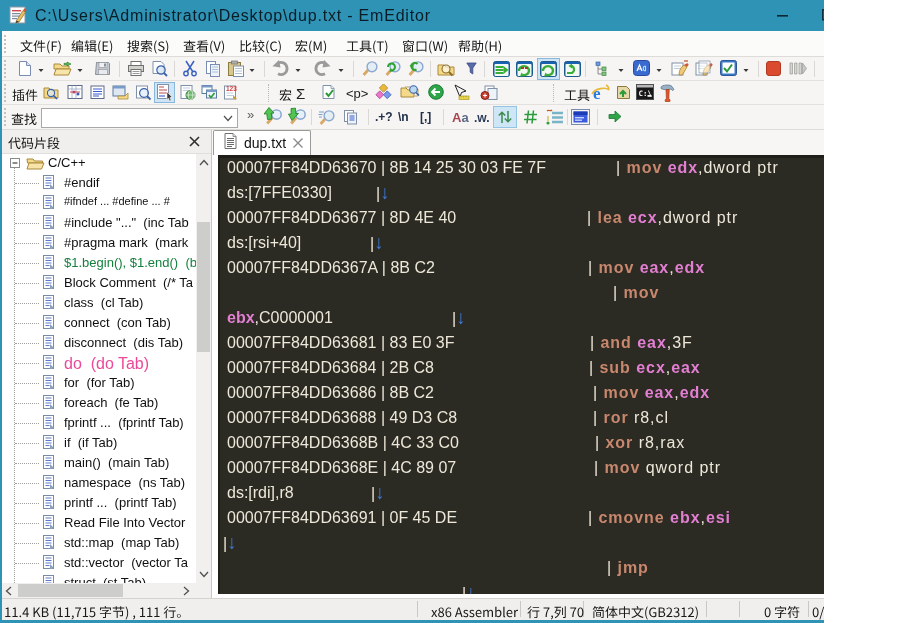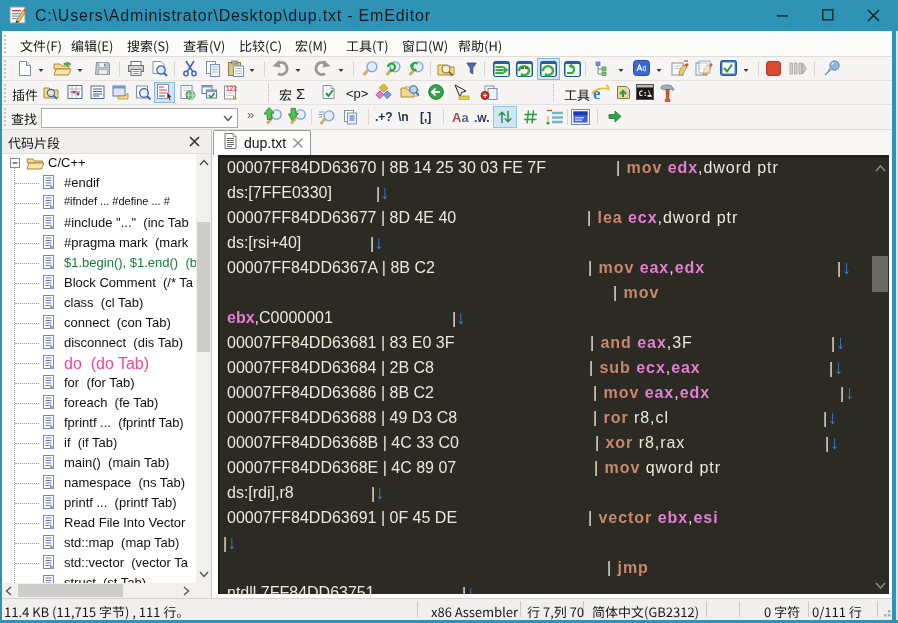--- a/index.html
+++ b/index.html
@@ -1,15 +1,15 @@
 <!DOCTYPE html>
 <html><head><meta charset="utf-8"><style>
 html,body{margin:0;padding:0}
 body{width:898px;height:623px;overflow:hidden}
-.win{position:relative;width:898px;height:623px;background:#f3f2f0;font-family:"Liberation Sans",sans-serif;overflow:hidden}
+.win{position:relative;width:824px;height:623px;background:#f3f2f0;font-family:"Liberation Sans",sans-serif;overflow:hidden}
 .abs{position:absolute}
 .sep{position:absolute;width:1px;height:16px;background:#d9d8d4}
 .dsep{position:absolute;width:1px;height:18px;border-left:1px dotted #b9b8b4}
 .grip{position:absolute;width:3px;height:18px;border-left:2px dotted #c3c2be}
 .t{position:absolute;white-space:pre}
 </style></head><body>
 <div class="win">
     <div class="abs" style="left:0;top:0;width:898px;height:31px;background:#2E93B5"></div>
     <svg style="position:absolute;left:9px;top:6px" width="19" height="20" viewBox="0 0 19 20">
       <rect x="1" y="1" width="15" height="16" fill="#fdfdfd" stroke="#8a98a8"></rect>
@@ -650,24 +650,23 @@
       <div class="t" style="left:373px;top:247px;font-size:16px;line-height:25px;letter-spacing:0.95px;color:#ede8d9">| <b style="color:#c9886e">ror</b> r8,cl</div>
       <div class="t" style="left:603px;top:247px;font-size:16px;line-height:25px;letter-spacing:0.95px;color:#ede8d9">|<span style="color:#3f7bd9;font-size:19px;letter-spacing:-1px">↓</span></div>
       <div class="t" style="left:7px;top:272px;font-size:16px;line-height:25px;color:#ede8d9">00007FF84DD6368B | 4C 33 C0</div>
       <div class="t" style="left:375px;top:272px;font-size:16px;line-height:25px;letter-spacing:0.95px;color:#ede8d9">| <b style="color:#c9886e">xor</b> r8,rax</div>
       <div class="t" style="left:605px;top:272px;font-size:16px;line-height:25px;letter-spacing:0.95px;color:#ede8d9">|<span style="color:#3f7bd9;font-size:19px;letter-spacing:-1px">↓</span></div>
       <div class="t" style="left:7px;top:297px;font-size:16px;line-height:25px;color:#ede8d9">00007FF84DD6368E | 4C 89 07</div>
       <div class="t" style="left:374px;top:297px;font-size:16px;line-height:25px;letter-spacing:0.95px;color:#ede8d9">| <b style="color:#c9886e">mov</b> qword ptr</div>
       <div class="t" style="left:7px;top:322px;font-size:16px;line-height:25px;color:#ede8d9">ds:[rdi],r8</div>
       <div class="t" style="left:151px;top:322px;font-size:16px;line-height:25px;color:#ede8d9">|<span style="color:#3f7bd9;font-size:19px;letter-spacing:-1px">↓</span></div>
       <div class="t" style="left:7px;top:347px;font-size:16px;line-height:25px;color:#ede8d9">00007FF84DD63691 | 0F 45 DE</div>
-      <div class="t" style="left:368px;top:347px;font-size:16px;line-height:25px;letter-spacing:0.95px;color:#ede8d9">| <b style="color:#c9886e">vector</b> <b style="color:#e37fd2">ebx</b>,<b style="color:#e37fd2">esi</b></div>
+      <div class="t" style="left:368px;top:347px;font-size:16px;line-height:25px;letter-spacing:0.95px;color:#ede8d9">| <b style="color:#c9886e">cmovne</b> <b style="color:#e37fd2">ebx</b>,<b style="color:#e37fd2">esi</b></div>
       <div class="t" style="left:3px;top:372px;font-size:16px;line-height:25px;color:#ede8d9">|<span style="color:#3f7bd9;font-size:19px;letter-spacing:-1px">↓</span></div>
       <div class="t" style="left:387px;top:397px;font-size:16px;line-height:25px;letter-spacing:0.95px;color:#ede8d9">| <b style="color:#c9886e">jmp</b></div>
-      <div class="t" style="left:7px;top:422px;font-size:16px;line-height:25px;color:#ede8d9">ntdll.7FF84DD63751</div>
       <div class="t" style="left:242px;top:422px;font-size:16px;line-height:25px;color:#ede8d9">|<span style="color:#3f7bd9;font-size:19px;letter-spacing:-1px">↓</span></div>
     </div>
     <div class="abs" style="left:871px;top:158px;width:18px;height:436px;background:#2b2a23"></div>
     <svg style="position:absolute;left:875px;top:164px" width="11" height="10" viewBox="0 0 11 10">
       <path d="M1,7 l4.5,-5 4.5,5" fill="none" stroke="#8a897f" stroke-width="1.6"></path>
     </svg>
     <div class="abs" style="left:872px;top:256px;width:16px;height:36px;background:#6b6a63"></div>
     <svg style="position:absolute;left:875px;top:581px" width="11" height="10" viewBox="0 0 11 10">
       <path d="M1,2 l4.5,5 4.5,-5" fill="none" stroke="#8a897f" stroke-width="1.6"></path>
     </svg>

